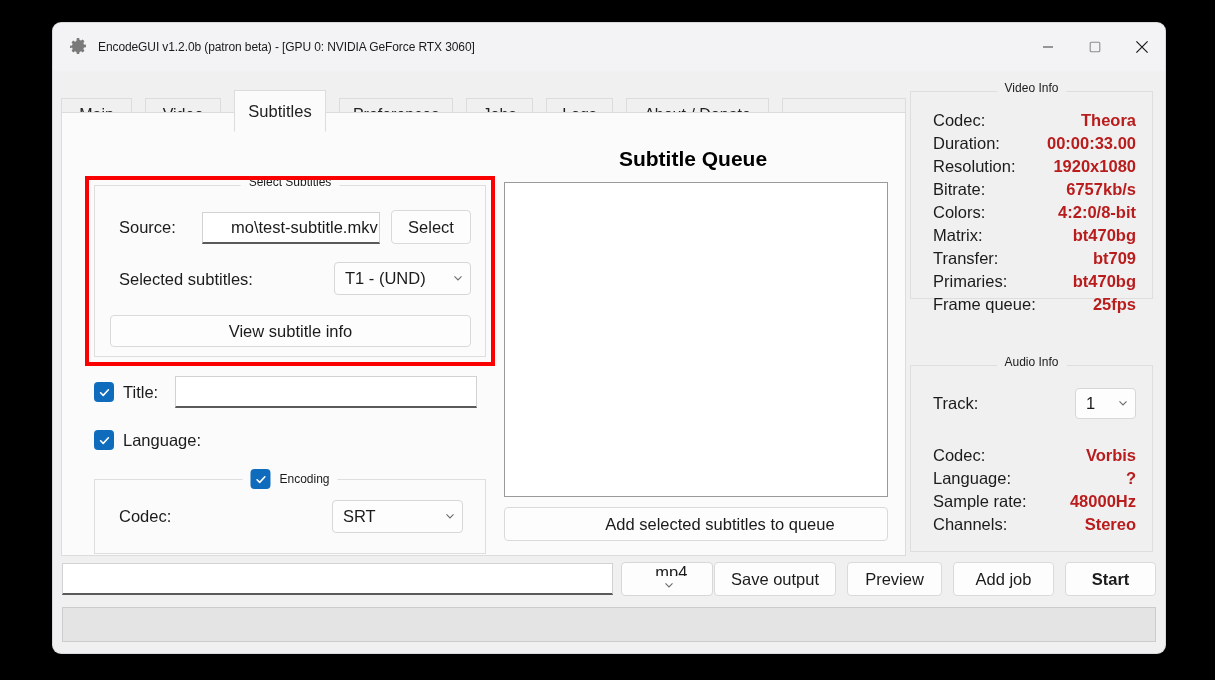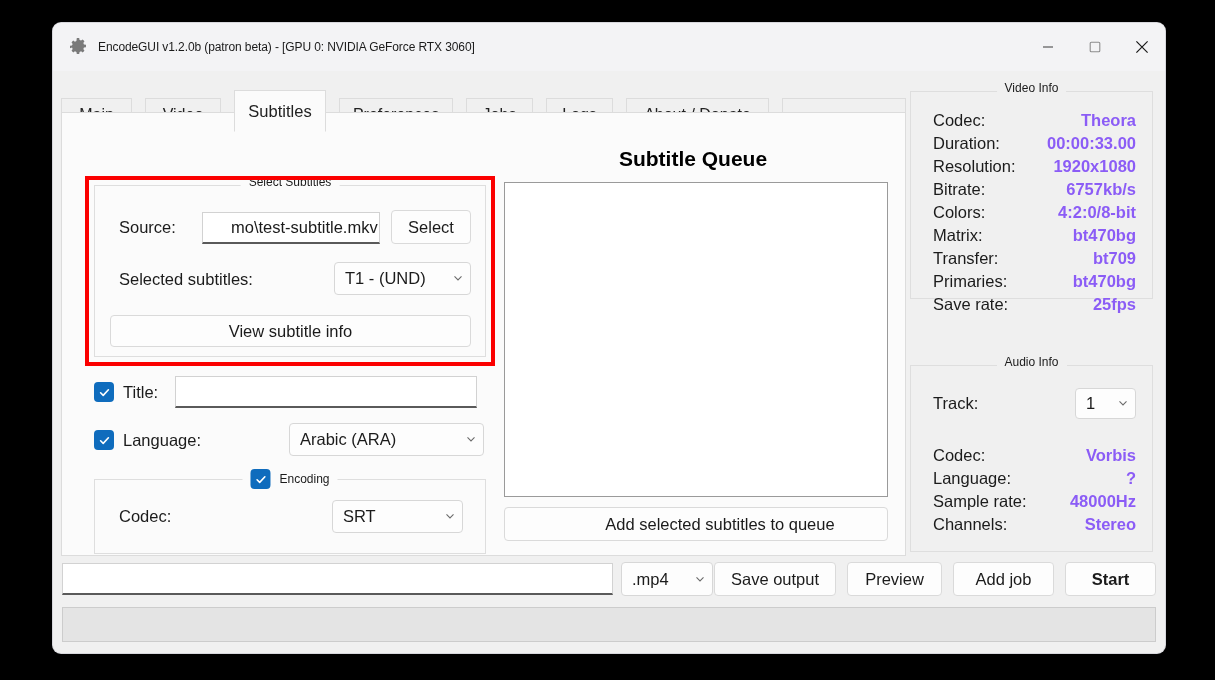--- a/index.html
+++ b/index.html
@@ -179,21 +179,21 @@
   .cbx svg { display: block; }
 
   
   .inforow {
     display: flex; align-items: baseline;
     font-size: 16.5px;
     height: 23px;
   }
   .inforow .k { color: #1b1b1b; flex: 0 0 auto; }
   .inforow .v {
-    color: #8b5cf6;
+    color: #b91c1c;
     font-weight: bold;
     flex: 1 1 auto;
     text-align: right;
     white-space: nowrap;
   }
 
   
   #bottombar { position: absolute; left: 0; bottom: 0; width: 100%; height: 96px; }
   #outpath {
     position: absolute; left: 9px; top: 6px;
@@ -307,28 +307,20 @@
     <div class="textinput" style="position:absolute; left:113px; top:263px; width:302px; height:32px;"></div>
 
     <div style="position:absolute; left:32px; top:317px; display:flex; align-items:center;">
       <span class="cbx">
         <svg width="13" height="13" viewBox="0 0 13 13">
             <path d="M2.6 6.8l2.6 2.6 5.2-5.6" fill="none" stroke="#ffffff" stroke-width="1.6" stroke-linecap="round" stroke-linejoin="round"></path>
           </svg>
       </span>
       <span class="lbl" style="margin-left:9px;">Language:</span>
     </div>
-    <div class="combo" style="position:absolute; left:227px; top:310px; width:195px; height:33px;">
-      <span class="cv">Arabic (ARA)</span>
-      <span class="chev">
-        <svg width="12" height="12" viewBox="0 0 12 12">
-            <path d="M2.5 4.4L6 7.9l3.5-3.5" fill="none" stroke="#3a3a3a" stroke-width="1.1"></path>
-          </svg>
-      </span>
-    </div>
 
     <div class="groupbox" style="left:32px; top:366px; width:392px; height:75px;">
       <div class="gb-title" style="display:flex; align-items:center; gap:9px;">
         <span class="cbx">
           <svg width="13" height="13" viewBox="0 0 13 13">
               <path d="M2.6 6.8l2.6 2.6 5.2-5.6" fill="none" stroke="#ffffff" stroke-width="1.6" stroke-linecap="round" stroke-linejoin="round"></path>
             </svg>
         </span>
         <span>Encoding</span>
       </div>
@@ -382,21 +374,21 @@
         </div>
       <div class="inforow">
           <span class="k">Transfer:</span>
           <span class="v">bt709</span>
         </div>
       <div class="inforow">
           <span class="k">Primaries:</span>
           <span class="v">bt470bg</span>
         </div>
       <div class="inforow">
-          <span class="k">Save rate:</span>
+          <span class="k">Frame queue:</span>
           <span class="v">25fps</span>
         </div>
     </div>
   </div>
 
   <div class="groupbox on-panel" style="left:857px; top:342px; width:243px; height:187px;">
     <div class="gb-title">Audio Info</div>
 
     <div style="position:absolute; left:22px; top:22px; right:16px; display:flex; align-items:center;">
       <span class="lbl">Track:</span>
@@ -427,21 +419,21 @@
       <div class="inforow">
           <span class="k">Channels:</span>
           <span class="v">Stereo</span>
         </div>
     </div>
   </div>
 
   <div id="bottombar">
     <div id="outpath"></div>
 
-    <div class="combo" style="position:absolute; left:568px; top:5px; width:92px; height:34px;">
+    <div class="combo" style="position:absolute; left:568px; top:5px; width:92px; height:34px;flex-direction:column;">
       <span class="cv">.mp4</span>
       <span class="chev">
         <svg width="12" height="12" viewBox="0 0 12 12">
             <path d="M2.5 4.4L6 7.9l3.5-3.5" fill="none" stroke="#3a3a3a" stroke-width="1.1"></path>
           </svg>
       </span>
     </div>
 
     <div class="btn" style="position:absolute; left:661px; top:5px; width:122px; height:34px;">Save output</div>
     <div class="btn" style="position:absolute; left:794px; top:5px; width:95px; height:34px;">Preview</div>

